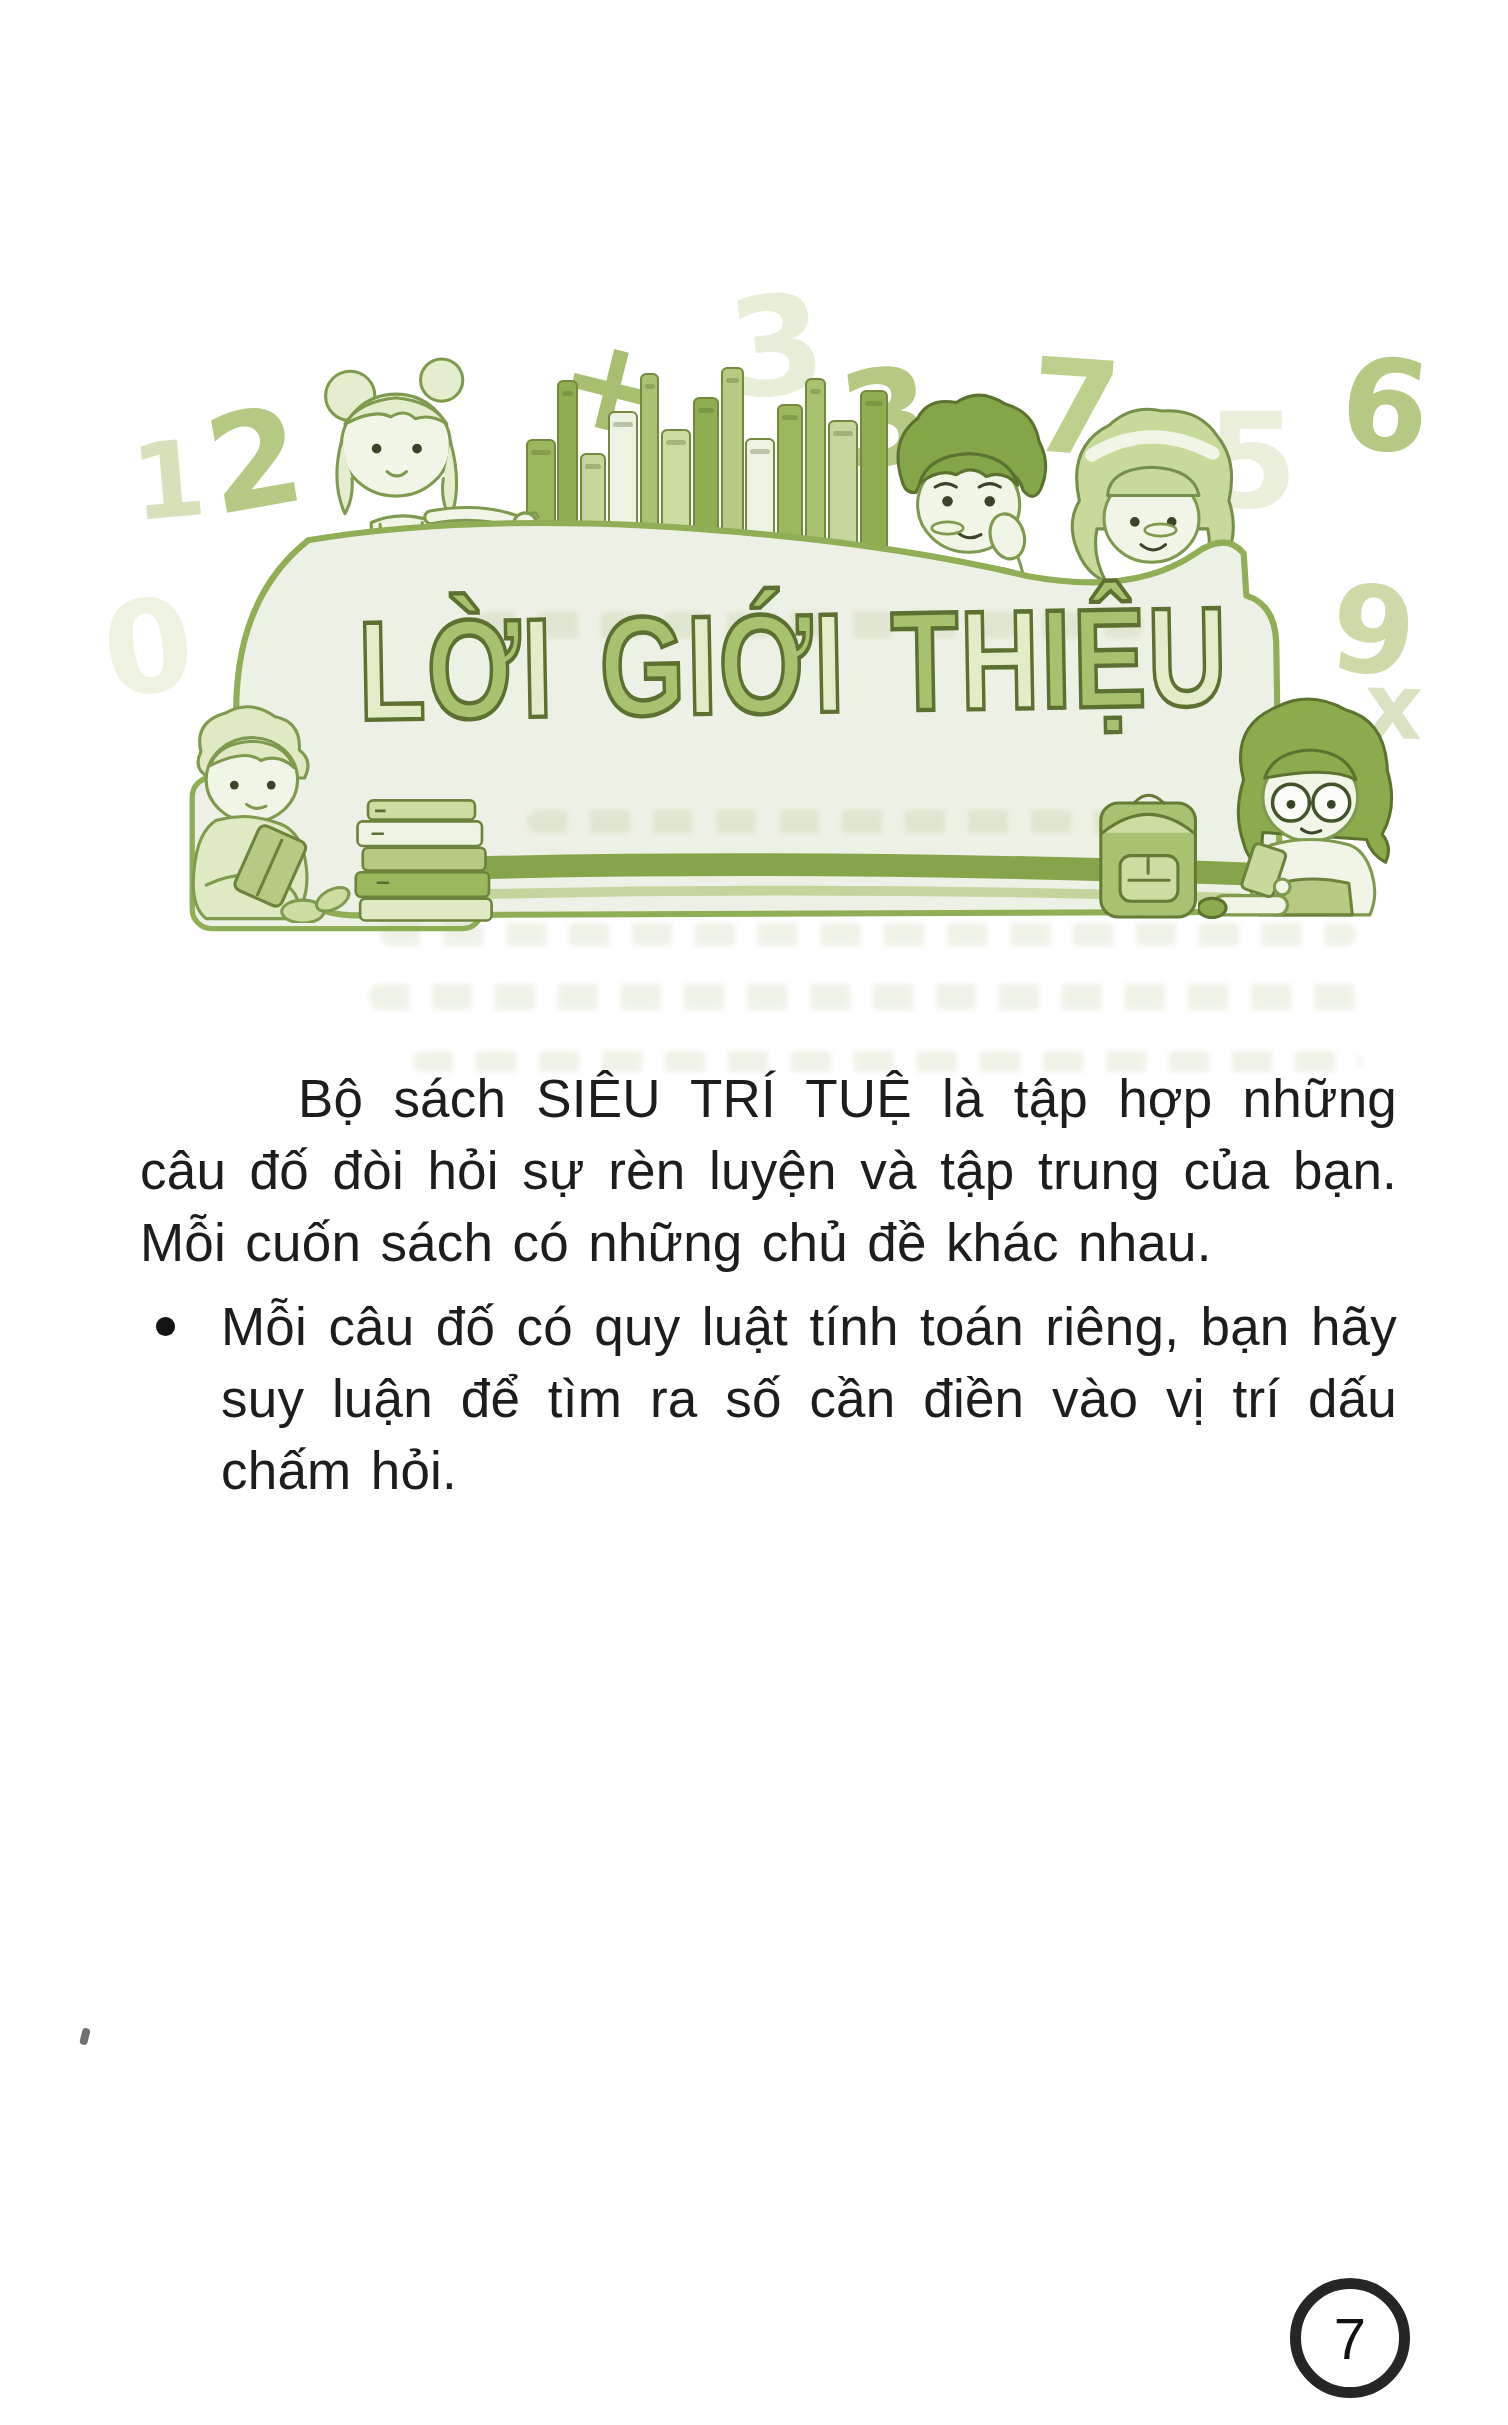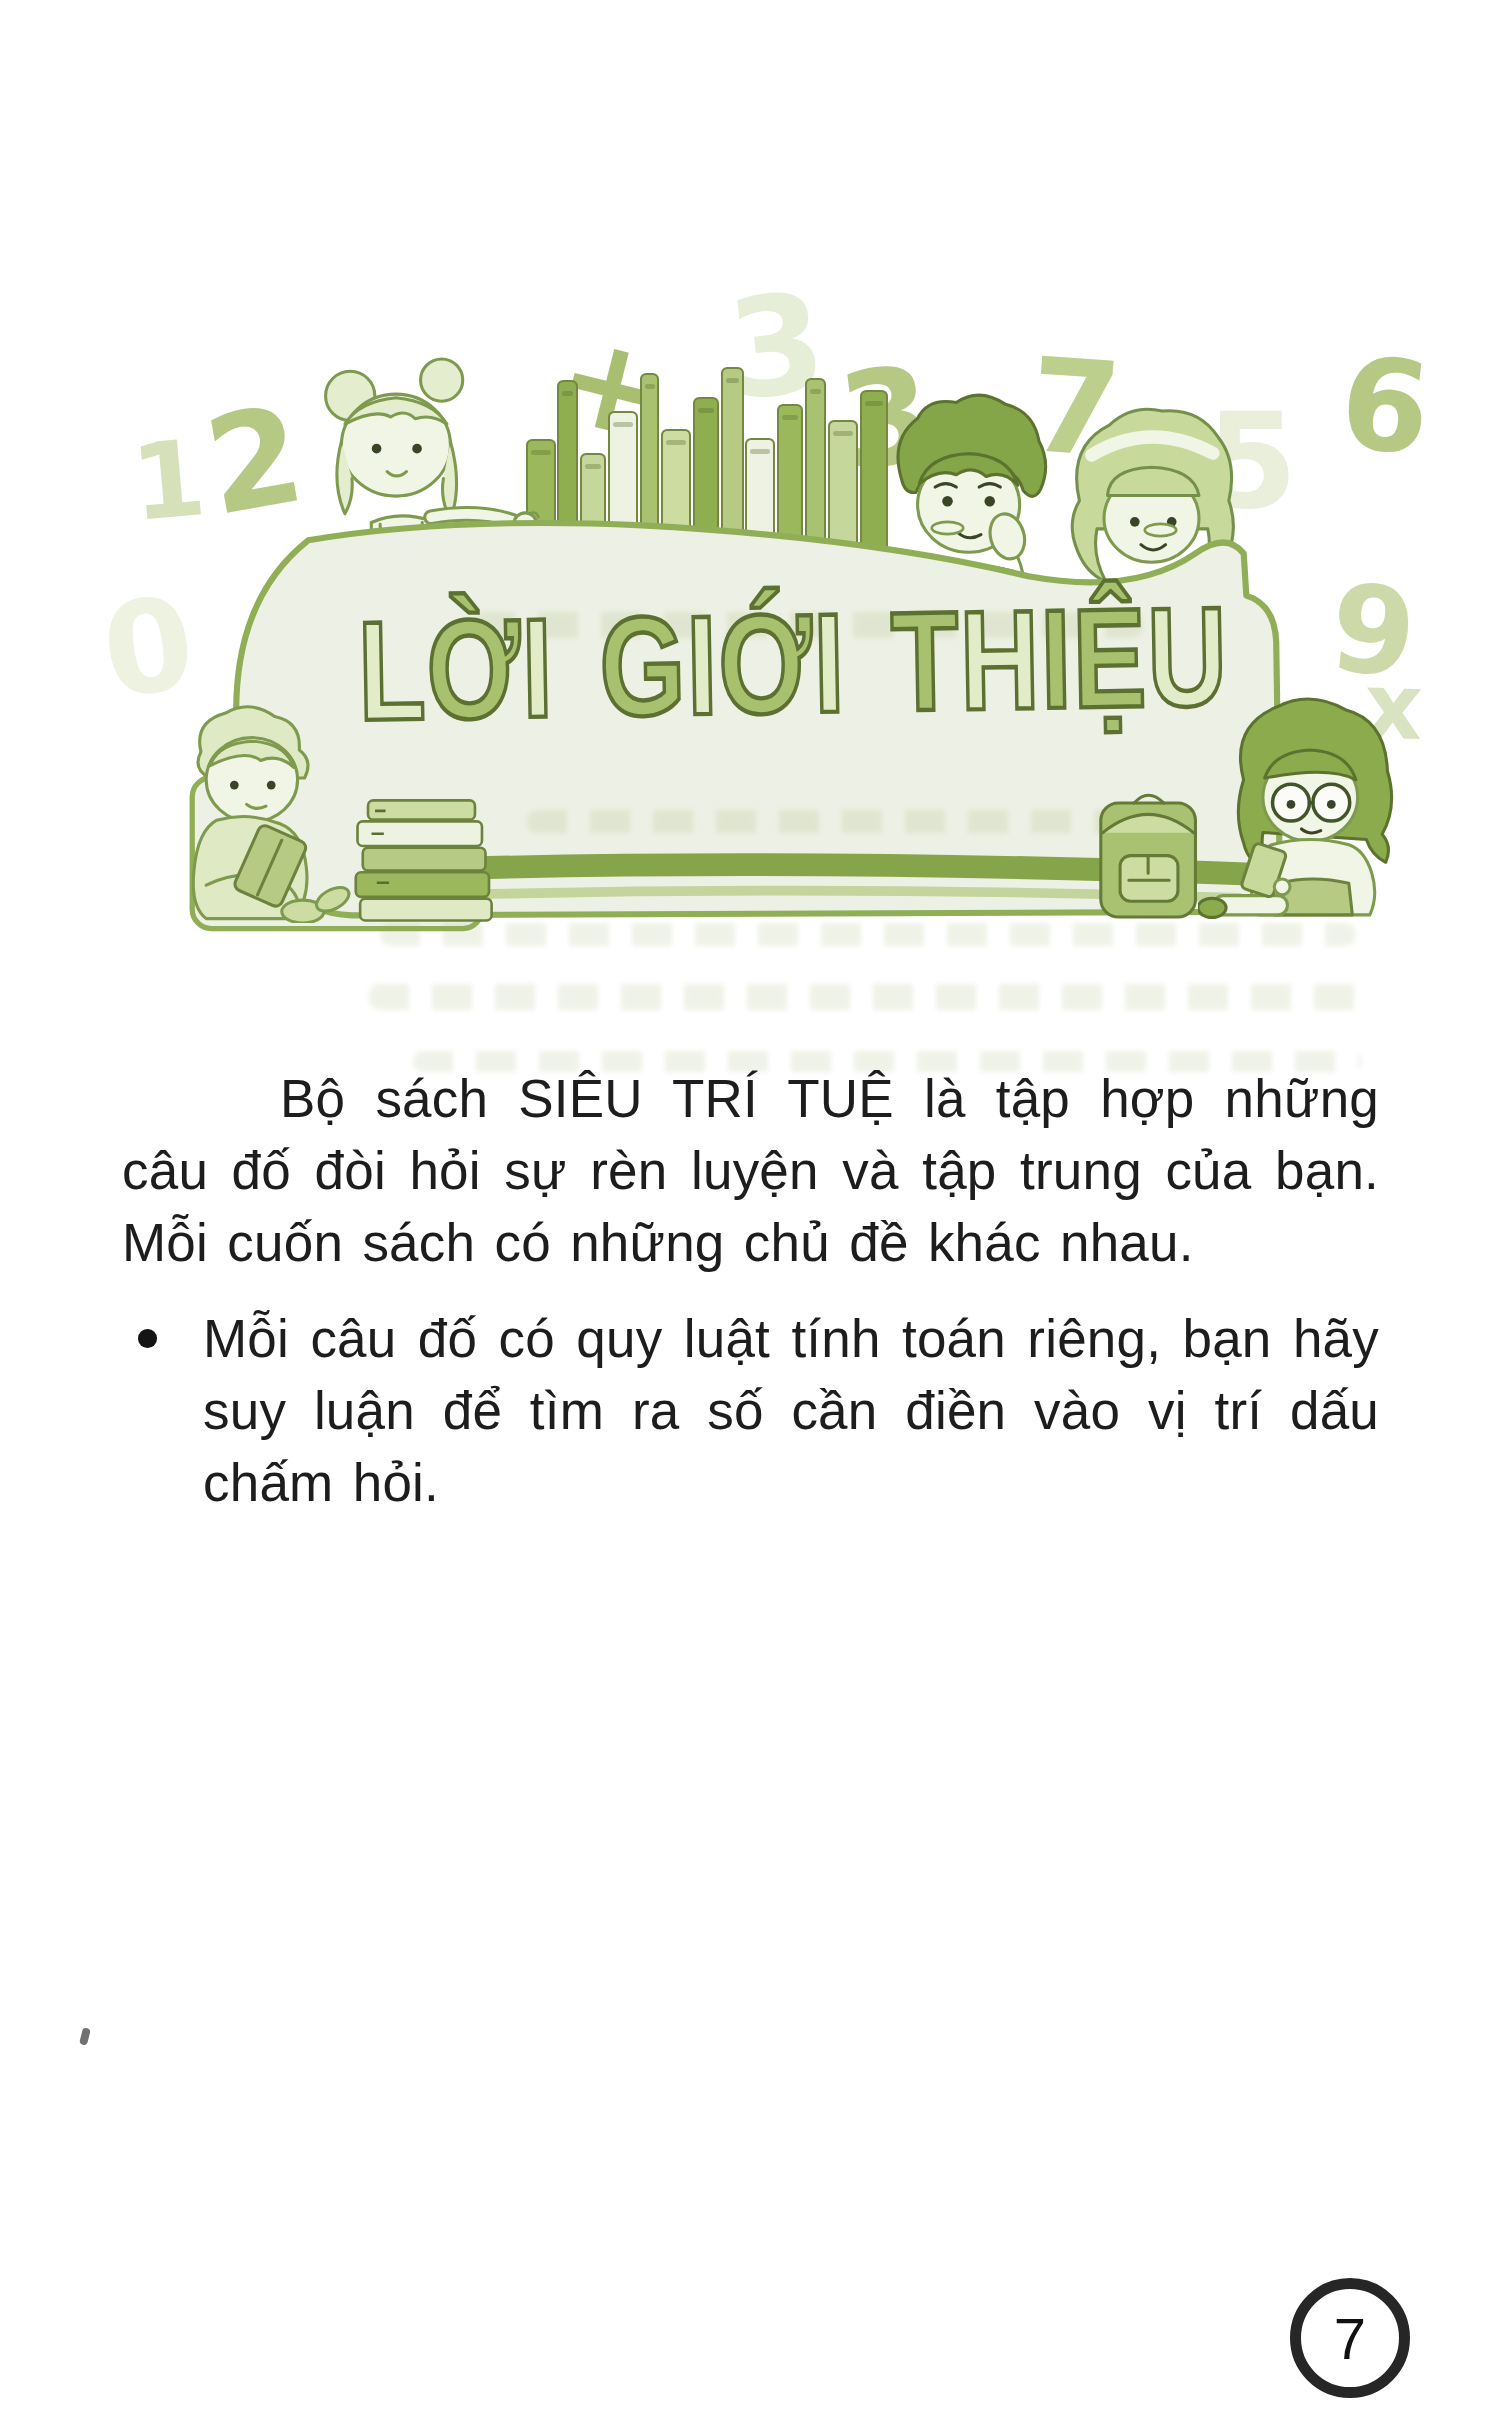--- a/index.html
+++ b/index.html
@@ -35,26 +35,26 @@
     position:absolute;left:246px;top:594px;width:1019px;margin:0;z-index:6;
     font-size:141px;line-height:141px;font-weight:700;text-align:center;
     white-space:nowrap;letter-spacing:1.8px;word-spacing:17.6px;
     transform:rotate(-1deg) scaleX(0.78);transform-origin:50% 50%;
     -webkit-text-stroke:4.4px #5c7031;
   }
   .banner-title .lt{color:#e3ecc8;}
   .banner-title .dk{color:#a7c16e;}
   
   .body-text{
-    position:absolute;left:122px;top:1063px;width:1257px;z-index:8;
+    position:absolute;left:140px;top:1063px;width:1257px;z-index:8;
     font-size:53px;line-height:72px;letter-spacing:0.2px;word-spacing:4.4px;
     color:#1d1d1d;text-align:justify;
   }
   .body-text p{margin:0;text-indent:158px;}
-  .body-text ul{list-style:none;margin:24px 0 0 0;padding:0 0 0 81px;}
+  .body-text ul{list-style:none;margin:12px 0 0 0;padding:0 0 0 81px;}
   .body-text li{position:relative;margin:0 0 24.6px 0;}
   .body-text li:last-child{margin-bottom:0;}
   .dot{
     position:absolute;left:-65px;top:26px;width:18.5px;height:18.5px;
     background:#141414;border-radius:50%;
   }
   
   .pageno{
     position:absolute;left:1290px;top:2278px;width:120px;height:120px;z-index:9;
     border:11.4px solid #262626;border-radius:50%;box-sizing:border-box;

